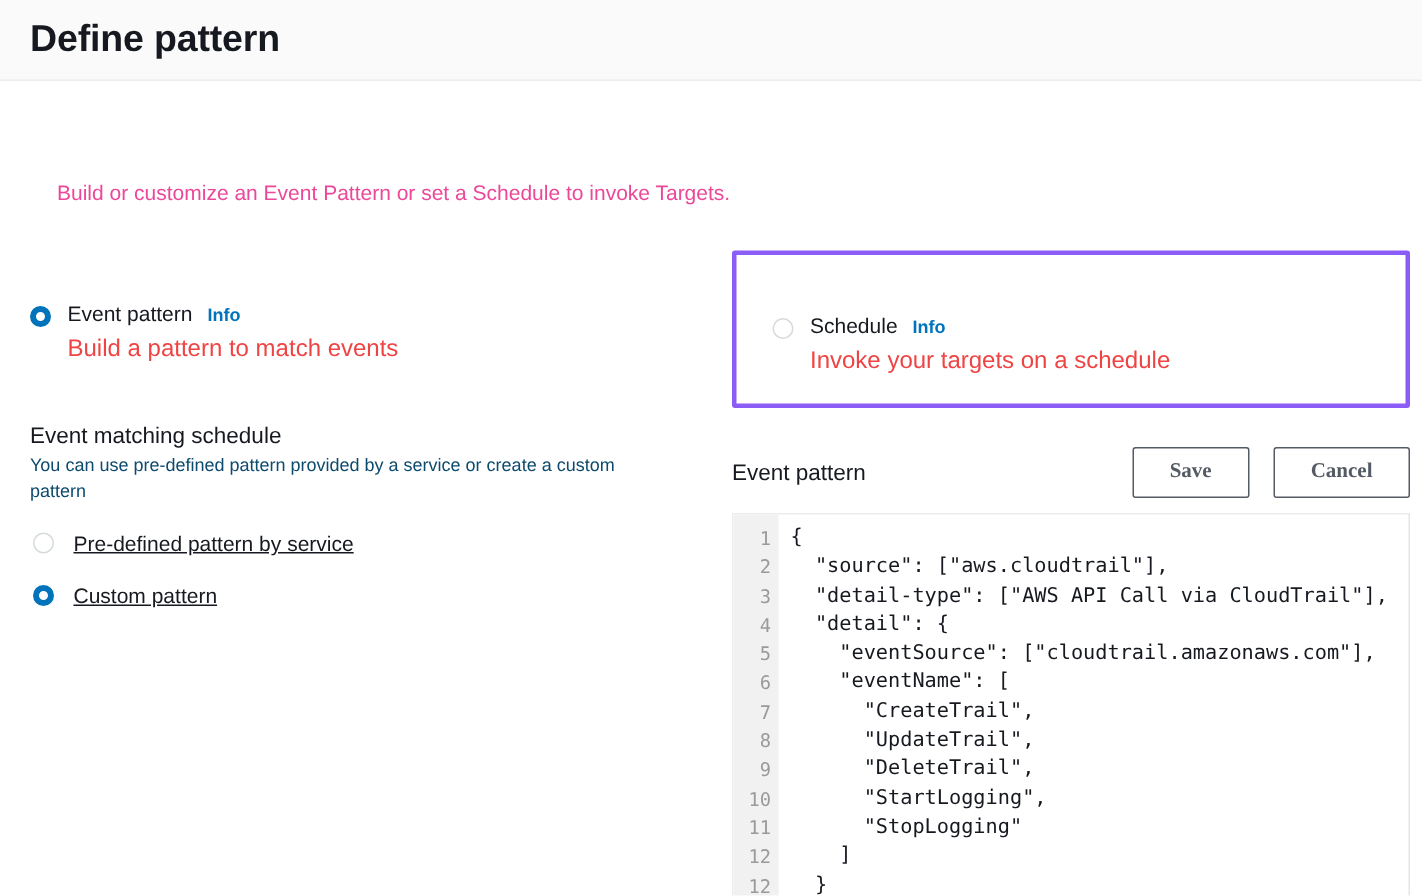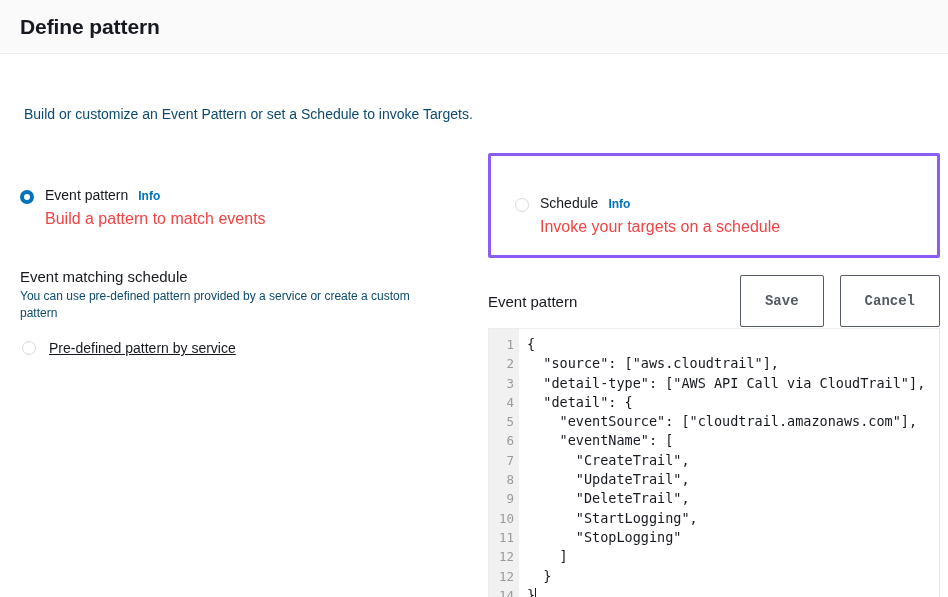--- a/index.html
+++ b/index.html
@@ -20,35 +20,35 @@
     height: 54px;
     background: #fafafa;
     border-bottom: 1px solid #eaeded;
     display: flex;
     align-items: center;
     padding: 0 20px;
     box-sizing: border-box;
   }
   .page-header h1 {
     margin: 0;
-    font-size: 21px;
+    font-size: 25px;
     font-weight: bold;
     color: #16191f;
     letter-spacing: -0.1px;
   }
 
   
   .page-body {
     padding: 0 20px;
     box-sizing: border-box;
   }
   .intro {
     font-size: 14px;
-    color: #0c4a6e;
-    margin: 4px;
+    color: #ec4899;
+    margin: 18px;
     padding-top: 48px;
   }
 
   .columns {
     display: flex;
     margin-top: 31px;
   }
   .col-left {
     width: 468px;
     flex: 0 0 468px;
@@ -158,28 +158,28 @@
     align-items: center;
     height: 40px;
     margin-top: 23px;
   }
   .editor-title {
     font-size: 15px;
     color: #16191f;
     flex: 1 1 auto;
   }
   .btn {
-    font-family: Liberation Mono, monospace;
+    font-family: Liberation Serif, serif;
     font-size: 14px;
     font-weight: bold;
     color: #545b64;
     background: #ffffff;
     border: 1px solid #545b64;
     border-radius: 2px;
-    height: 52px;
+    height: 34px;
     padding: 0 24px;
     margin-left: 16px;
     cursor: pointer;
     line-height: 1;
   }
 
   
   .editor {
     margin-top: 7px;
     border: 1px solid #eaeded;
@@ -261,20 +261,24 @@
         <p class="match-title">Event matching schedule</p>
         <p class="match-desc">You can use pre-defined pattern provided by a service or create a custom pattern</p>
 
         <div class="match-options">
 
           <div class="match-option">
             <span class="radio unchecked"></span>
             <span class="opt-label">Pre-defined pattern by service</span>
           </div>
 
+          <div class="match-option" style="margin-top:9px;">
+            <span class="radio checked"></span>
+            <span class="opt-label">Custom pattern</span>
+          </div>
 
         </div>
       </div>
 
     </div>
 
     <div class="col-right">
 
       <div class="schedule-card">
         <span class="radio unchecked"></span>

